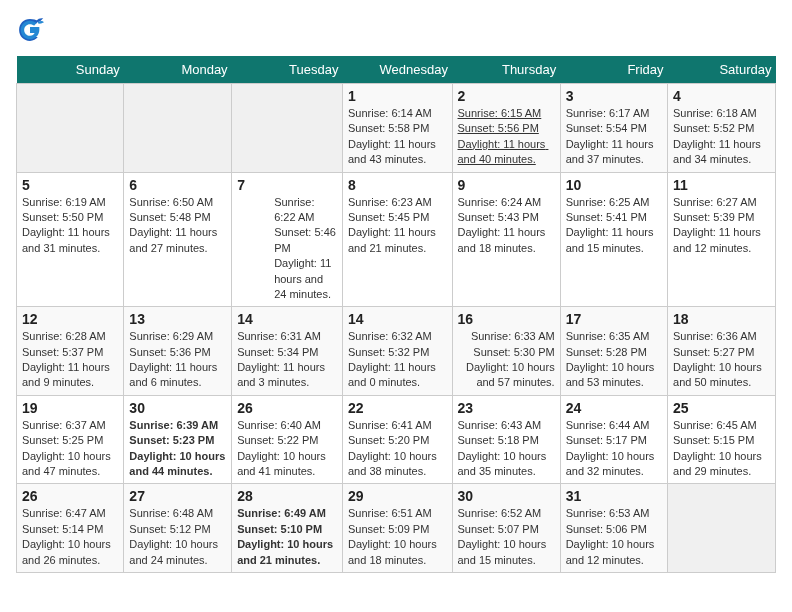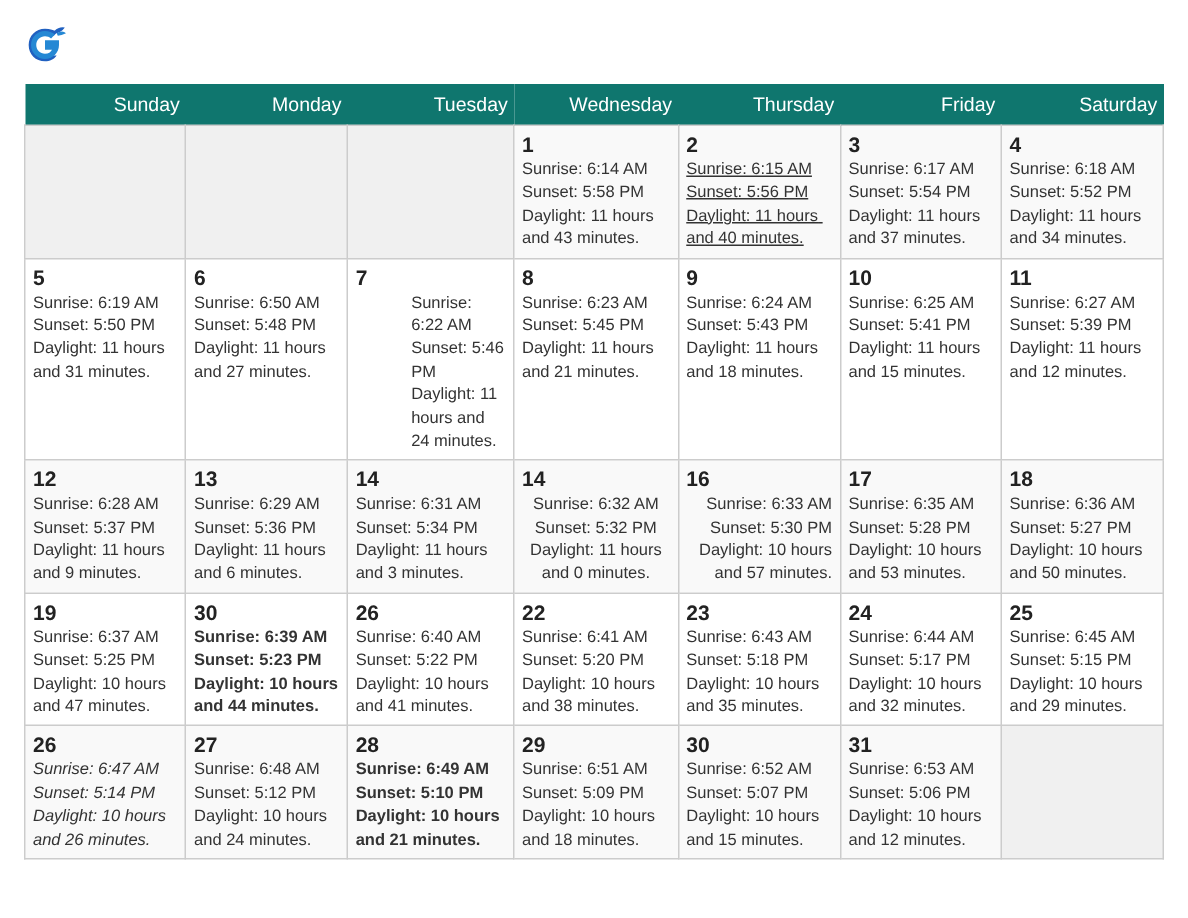--- a/index.html
+++ b/index.html
@@ -209,21 +209,21 @@
 Daylight: 11 hours and 6 minutes.</div>
         </td>
         <td>
           <span class="day-number">14</span>
           <div class="day-info" style="white-space: pre-wrap;">Sunrise: 6:31 AM
 Sunset: 5:34 PM
 Daylight: 11 hours and 3 minutes.</div>
         </td>
         <td>
           <span class="day-number">14</span>
-          <div class="day-info" style="white-space: pre-wrap; text-align: center;">Sunrise: 6:32 AM
+          <div class="day-info" style="white-space: pre-wrap;">Sunrise: 6:32 AM
 Sunset: 5:32 PM
 Daylight: 11 hours and 0 minutes.</div>
         </td>
         <td>
           <span class="day-number">16</span>
           <div class="day-info" style="white-space: pre-wrap; text-align: right;">Sunrise: 6:33 AM
 Sunset: 5:30 PM
 Daylight: 10 hours and 57 minutes.</div>
         </td>
         <td>
@@ -279,21 +279,21 @@
         <td>
           <span class="day-number">25</span>
           <div class="day-info" style="white-space: pre-wrap;">Sunrise: 6:45 AM
 Sunset: 5:15 PM
 Daylight: 10 hours and 29 minutes.</div>
         </td>
       </tr>
       <tr>
         <td>
           <span class="day-number">26</span>
-          <div class="day-info" style="white-space: pre-wrap; font-style: italic;">Sunrise: 6:47 AM
+          <div class="day-info" style="white-space: pre-wrap;">Sunrise: 6:47 AM
 Sunset: 5:14 PM
 Daylight: 10 hours and 26 minutes.</div>
         </td>
         <td>
           <span class="day-number">27</span>
           <div class="day-info" style="white-space: pre-wrap;">Sunrise: 6:48 AM
 Sunset: 5:12 PM
 Daylight: 10 hours and 24 minutes.</div>
         </td>
         <td>

